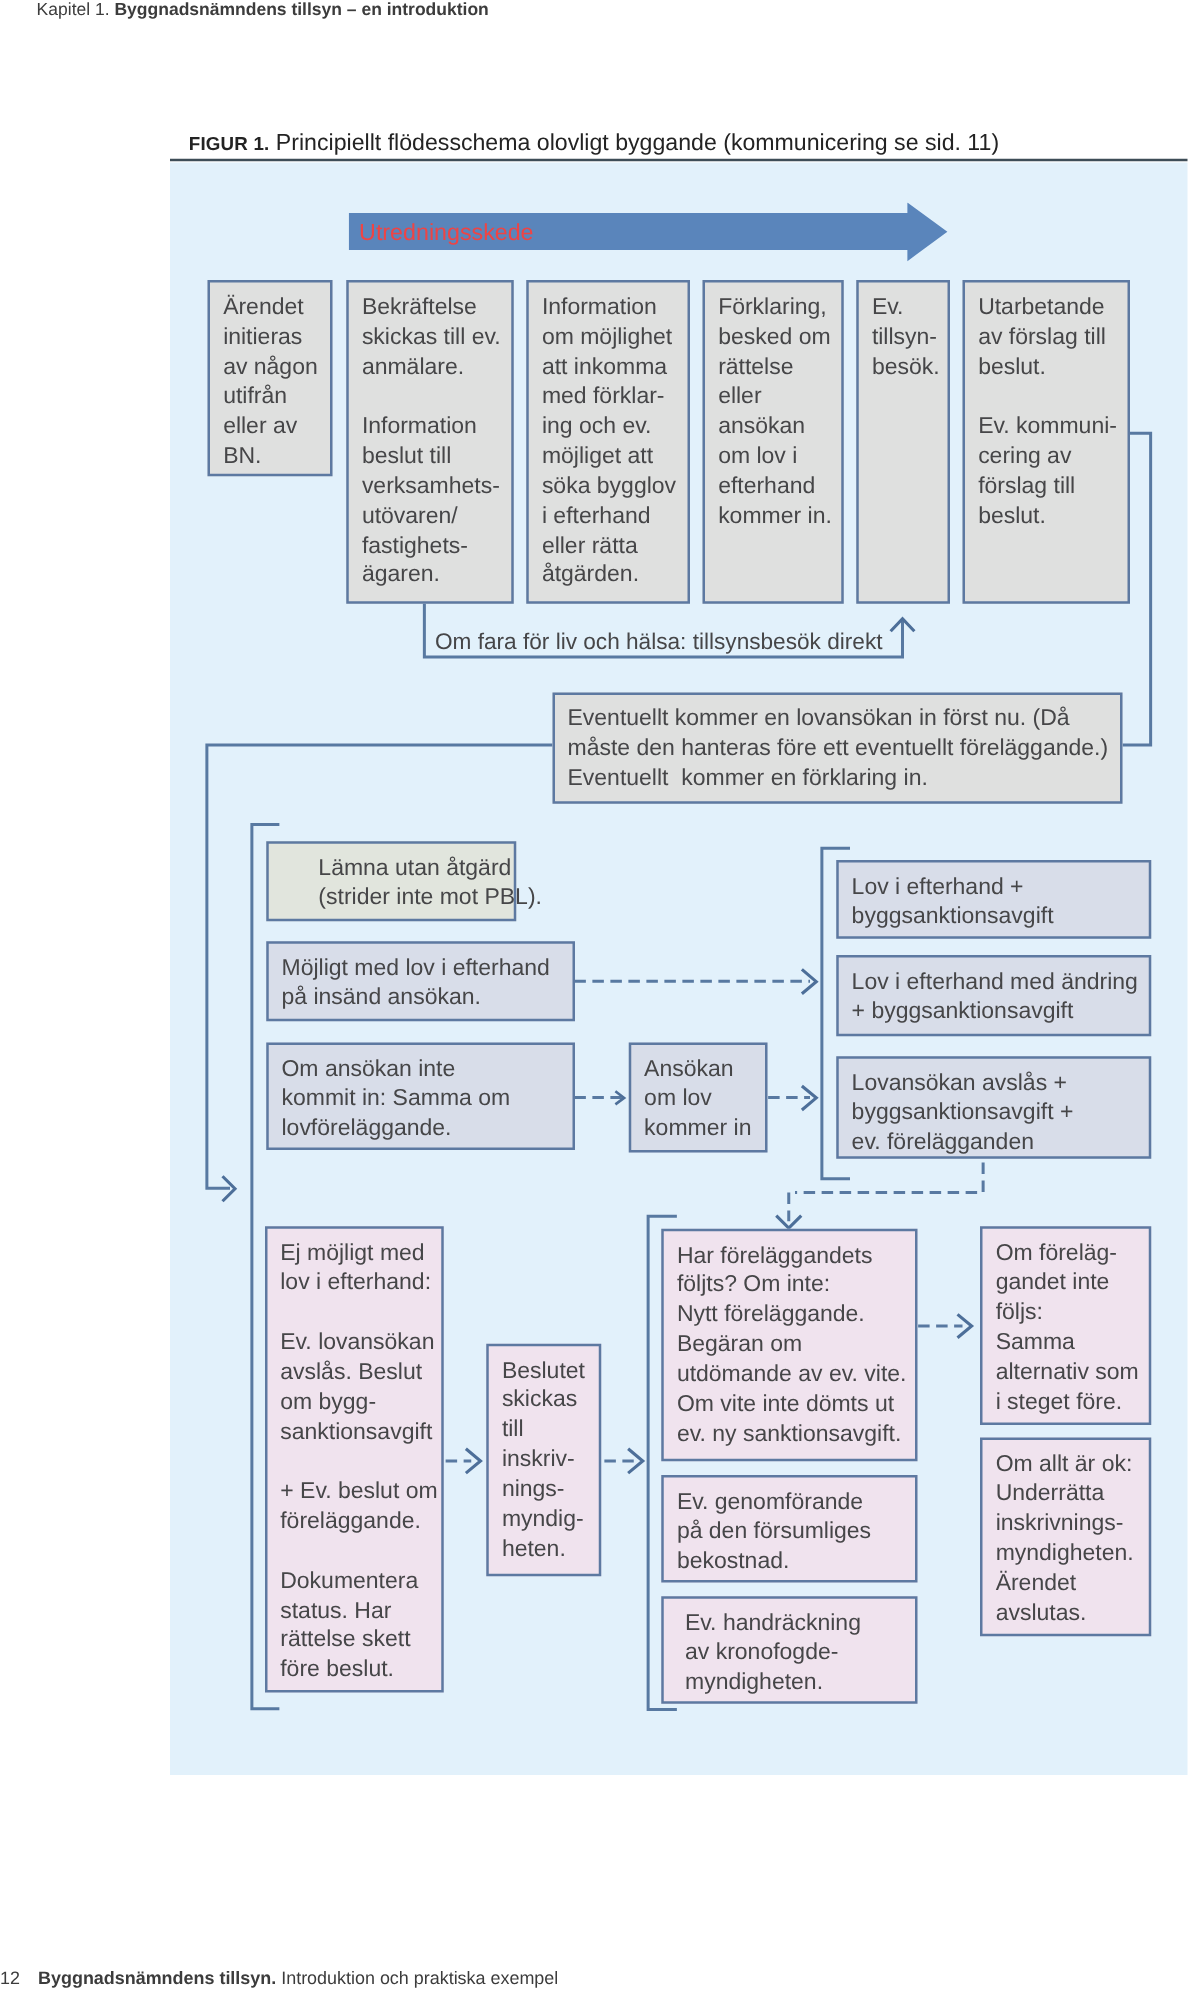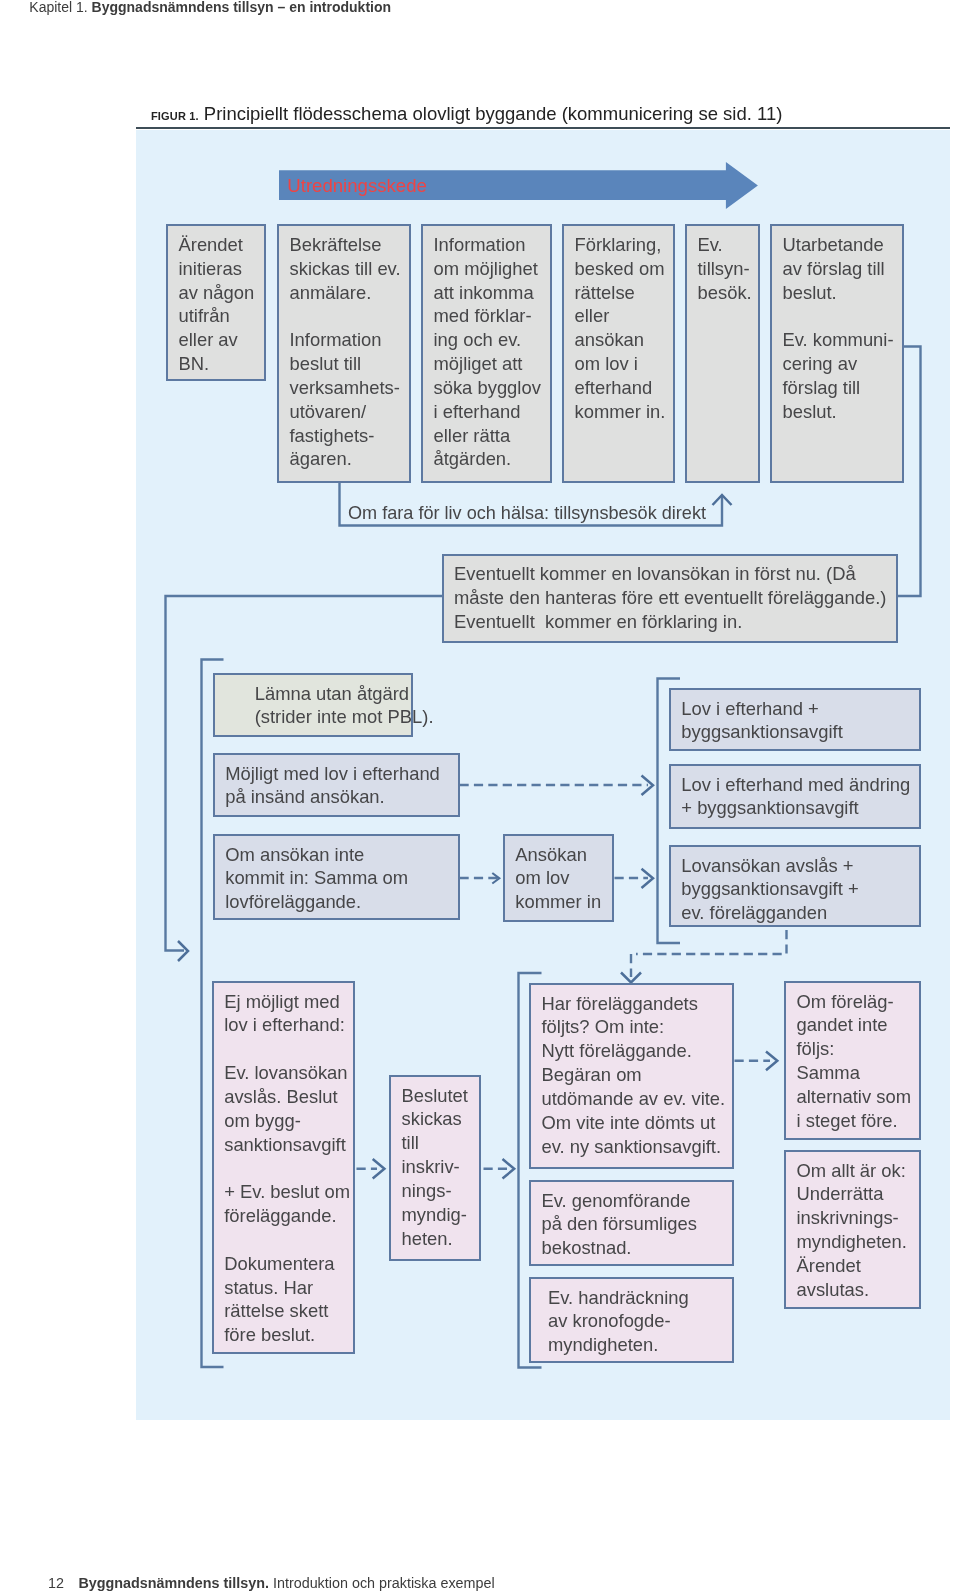--- a/index.html
+++ b/index.html
@@ -13,21 +13,21 @@
     width:960px; height:1593px;
     font-family:"Liberation Sans", sans-serif;
     color:var(--text);
   }
   .page { position:relative; width:960px; height:1593px; overflow:hidden; background:#fff; }
 
   .running-head { position:absolute; left:29.3px; top:-3px; font-size:14.0px; line-height:20px; color:#3c3c3c; white-space:nowrap;}
   .running-head .rh-b { font-weight:700; }
 
   .fig-caption { position:absolute; left:151px; top:103px; font-size:18.5px; line-height:22px; color:#232323; white-space:nowrap; }
-  .fig-caption .sc { font-weight:700; font-size:11px; letter-spacing:0.15px; }
+  .fig-caption .sc { font-weight:700; font-size:15px; letter-spacing:0.15px; }
 
   .rule { position:absolute; left:136px; top:127px; width:814px; height:2.3px; background:var(--rule); }
   .panel { position:absolute; left:136px; top:129.5px; width:814px; height:1290.5px; background:var(--panel-bg); }
 
   svg.connectors { position:absolute; left:0; top:0; width:960px; height:1593px; pointer-events:none; }
 
   .phase-arrow { position:absolute; left:279.3px; top:162.3px; width:480px; height:49px; }
   .phase-arrow .lbl { position:absolute; left:8px; top:13px; font-size:18.6px; line-height:22px; color:#ef4444; white-space:nowrap; }
 
   .bx { position:absolute; border:2.2px solid var(--box-border); font-size:18.4px; line-height:23.85px;
@@ -35,21 +35,21 @@
   .bx.gray { background:var(--box-gray); }
   .bx.green { background:var(--box-green); }
   .bx.lav { background:var(--box-lavender); }
   .bx.pink { background:var(--box-pink); }
   .bx .ln { display:block; height:23.85px; }
   .bx .ln.blank { }
 
   .fara { position:absolute; font-size:18.1px; line-height:20px; color:var(--text); white-space:nowrap; }
 
   .footer { position:absolute; left:0px; top:1573px; font-size:14.35px; line-height:20px; color:#3c3c3c; white-space:nowrap; }
-  .footer .num { margin-right:10.5px;padding-left:48px; }
+  .footer .num { margin-right:10.5px; }
   .footer .ft-b { font-weight:700; }
 </style>
 </head>
 <body>
 
 <div class="page">
   <div class="running-head">
     <span>Kapitel 1.</span>
     <span class="rh-b">Byggnadsnämndens tillsyn – en introduktion</span>
   </div>

